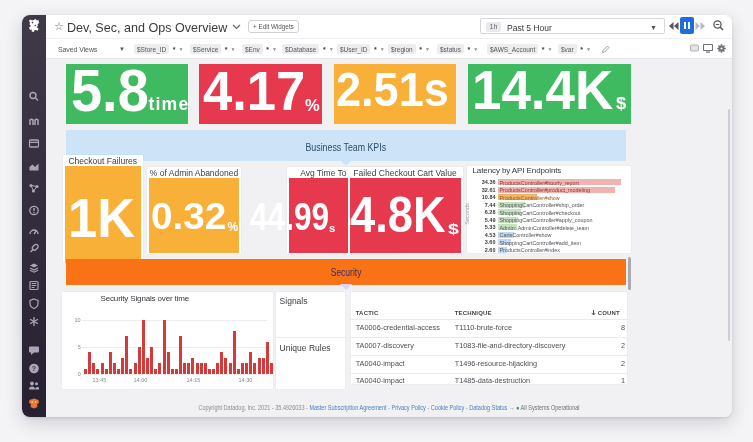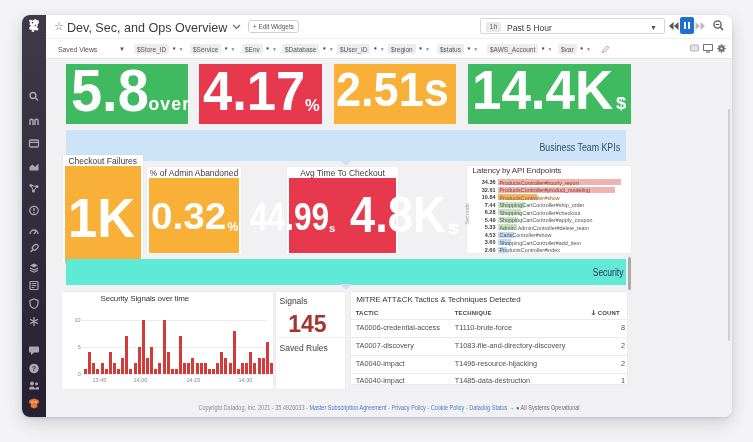--- a/index.html
+++ b/index.html
@@ -32,21 +32,21 @@
   .hdr-ic { position:absolute; top:5px; }
   
   .dash { position:absolute; left:24px; top:44px; right:0; bottom:0; background:#f1f1f4; border-radius:0 0 8px 0; }
   
   .tile { position:absolute; top:5px; height:60px; display:flex; align-items:center; justify-content:center; color:#fff; font-weight:700; }
   .green { background:#40ba60; }
   .red { background:#e6394e; }
   .orange { background:#f9b039; }
   .num { line-height:1; font-weight:700; }
   .unit { font-weight:700; }
-  .banner { position:absolute; left:19.5px; width:560.5px; text-align:right; font-weight:500; }
+  .banner { position:absolute; left:19.5px; width:560.5px; text-align:center; font-weight:500; }
   .banner .notch { position:absolute; left:50%; bottom:-5px; transform:translateX(-50%); width:0; height:0; border-left:6px solid transparent; border-right:6px solid transparent; }
   .card { position:absolute; background:#fff; border-radius:1px; box-shadow:0 0 0 1px rgba(0,0,0,.02); }
   .ktitle { text-align:center; font-size:8.5px; color:#3c3c42; padding-top:1px; font-weight:400; white-space:nowrap; }
   .kblock { position:absolute; left:2px; right:2px; top:11px; bottom:0.5px; display:flex; align-items:center; justify-content:center; color:#fff; }
   
   .lat-title { position:absolute; left:6px; top:0.8px; font-size:8px; color:#37373c; letter-spacing:-0.1px; }
   .lat-sec { position:absolute; left:-11px; top:45.5px; font-size:5.5px; color:#9a9aa0; transform:rotate(-90deg); }
   .lrow { position:absolute; left:0; height:7.6px; width:100%; }
   .lval { position:absolute; right:135.5px; font-size:5.5px; font-weight:700; color:#3a3a3e; top:0.8px; }
   .lbar { position:absolute; left:31.5px; top:0.6px; height:6.4px; }
@@ -233,21 +233,21 @@
         <circle cx="4.5" cy="4.5" r="1.1" fill="#fff"></circle>
       </svg>
   </div>
   <div class="dash" id="dash">
 
     <div class="tile green" style="left:19.5px;width:122px;"></div>
     <div class="tile red" style="left:153px;width:123px;"></div>
     <div class="tile orange" style="left:288px;width:122px;"></div>
     <div class="tile green" style="left:422px;width:163px;"></div>
     <span class="num abs" id="n1" style="left:25.3px;top:3.4px;font-size:59px;color:#fff;transform:scaleX(.948);transform-origin:left top;">5.8</span>
-    <span class="unit abs" id="u1" style="left:102.4px;top:35.1px;font-size:17.6px;color:#fff;letter-spacing:1.2px;">over</span>
+    <span class="unit abs" id="u1" style="left:102.4px;top:35.1px;font-size:17.6px;color:#fff;letter-spacing:1.2px;">time</span>
     <span class="num abs" id="n2" style="left:156.6px;top:3.5px;font-size:55.9px;color:#fff;transform:scaleX(.941);transform-origin:left top;">4.17</span>
     <span class="unit abs" id="u2" style="left:258.9px;top:36.8px;font-size:16.5px;color:#fff;">%</span>
     <span class="num abs" id="n3" style="left:290.4px;top:6.4px;font-size:48.6px;color:#fff;transform:scaleX(.928);transform-origin:left top;">2.51s</span>
     <span class="num abs" id="n4" style="left:426.3px;top:4.2px;font-size:55.5px;color:#fff;transform:scaleX(.953);transform-origin:left top;">14.4K</span>
     <span class="unit abs" id="u4" style="left:570.4px;top:35.6px;font-size:16px;color:#fff;transform:scaleX(1.15);transform-origin:left top;">$</span>
 
     <div class="banner" style="top:71px;height:31px;background:#cde4f8;">
       <span style="display:inline-block;font-size:10px;color:#2e4c68;line-height:35px;transform:scaleX(.88);">Business Team KPIs</span>
       <span class="notch" style="border-top:6px solid #cde4f8;"></span>
     </div>
@@ -255,20 +255,24 @@
     <div class="card" style="left:16.5px;top:96px;width:80.5px;height:108px;">
       <div class="ktitle">Checkout Failures</div>
       <div class="kblock orange"></div>
     </div>
     <div class="card" style="left:100.8px;top:108px;width:94.5px;height:86.5px;">
       <div class="ktitle">% of Admin Abandoned</div>
       <div class="kblock orange"></div>
     </div>
     <div class="card" style="left:213px;top:108px;width:111px;height:86.5px;margin-left:28px;">
       <div class="ktitle">Avg Time To Checkout</div>
+      <div class="kblock red"></div>
+    </div>
+    <div class="card" style="left:301.5px;top:108px;width:115px;height:86.5px;">
+      <div class="ktitle">Failed Checkout Cart Value</div>
       <div class="kblock red"></div>
     </div>
     <span class="num abs" id="m1" style="left:22.2px;top:130.6px;font-size:55.8px;color:#fff;transform:scaleX(.939);transform-origin:left top;">1K</span>
     <span class="num abs" id="m2" style="left:105.3px;top:139.6px;font-size:36.6px;color:#fff;transform:scaleX(1.058);transform-origin:left top;">0.32</span>
     <span class="unit abs" id="v2" style="left:181.6px;top:160.8px;font-size:12px;color:#fff;">%</span>
     <span class="num abs" id="m3" style="left:204.1px;top:139.3px;font-size:38px;color:#fff;transform:scaleX(.832);transform-origin:left top;">44.99</span>
     <span class="unit abs" id="v3" style="left:283px;top:163.1px;font-size:11.5px;color:#fff;">s</span>
     <span class="num abs" id="m4" style="left:304.3px;top:131px;font-size:50.8px;color:#fff;transform:scaleX(.891);transform-origin:left top;">4.8K</span>
     <span class="unit abs" id="v4" style="left:401.5px;top:160.5px;font-size:15.5px;color:#fff;transform:scaleX(1.25);transform-origin:left top;">$</span>
 
@@ -322,21 +326,21 @@
             <span class="llab" style="color:#54545a;">ShoppingCartController#add_item</span>
           </div>
           <div class="lrow" style="top:67.5px;">
             <span class="lval">2.60</span>
             <div class="lbar" style="width:9.3px;background:#c2d8f2;"></div>
             <span class="llab" style="color:#54545a;">ProductsController#index</span>
           </div>
         </div>
     </div>
 
-    <div class="banner" style="top:200px;height:25.5px;background:#5eead4;">
+    <div class="banner" style="top:200px;height:25.5px;background:#f97316;">
       <span style="display:inline-block;font-size:10px;color:#3d2d62;line-height:28px;transform:scaleX(.85);">Security</span>
       <span class="notch" style="border-top:6px solid #ded5f6;"></span>
     </div>
 
     <div class="card" style="left:15.5px;top:233px;width:211.7px;height:97.3px;">
       <div class="chart-title">Security Signals over time</div>
       <div class="gline" style="top:28px;"></div>
       <div class="gline" style="top:55px;"></div>
       <div class="gline" style="top:82px;"></div>
       <span class="axlab" style="right:192.5px;top:25px;">10</span>
@@ -391,27 +395,25 @@
           <div class="bar" style="left:185.9px;height:10.8px;"></div>
         </div>
       <span class="axlab" style="left:31px;top:85px;">13:45</span>
       <span class="axlab" style="left:72px;top:85px;">14:00</span>
       <span class="axlab" style="left:125px;top:85px;">14:15</span>
       <span class="axlab" style="left:177px;top:85px;">14:30</span>
     </div>
 
     <div class="card" style="left:229.6px;top:233px;width:69.5px;height:97.3px;">
       <div class="sigttl" style="position:absolute;left:4px;top:4px;">Signals</div>
-      <div class="signum" style="position:absolute;left:-3px;width:100%;top:19px;">145</div>
       <div style="position:absolute;left:0;right:0;top:45px;height:1px;background:#ececee;"></div>
-      <div class="sigttl" style="position:absolute;left:4px;top:50.5px;">Saved Rules</div>
+      <div class="sigttl" style="position:absolute;left:4px;top:50.5px;">Unique Rules</div>
     </div>
 
     <div class="card" style="left:304.7px;top:233px;width:276.3px;height:92px;">
-      <div style="position:absolute;left:5.5px;top:2.5px;font-size:8px;letter-spacing:-0.1px;color:#37373c;">MITRE ATT&amp;CK Tactics &amp; Techniques Detected</div>
       <div style="position:absolute;left:5px;right:5px;top:17.5px;font-size:6px;font-weight:700;color:#44444a;letter-spacing:.2px;">
         <span>TACTIC</span>
         <span style="position:absolute;left:99px;">TECHNIQUE</span>
         <span style="position:absolute;right:2px;">COUNT</span><svg style="position:absolute;right:26px;top:0.5px;" width="5" height="6" viewBox="0 0 5 6">
             <path d="M2.5 0 V4.5 M0.8 3 L2.5 5 L4.2 3" stroke="#44444a" stroke-width="0.9" fill="none"></path>
           </svg>
       </div>
       <div style="position:absolute;left:0;right:0;top:27px;height:1px;background:#eaeaec;"></div>
       <div class="mrow" style="top:29px;">
           <span class="c1">TA0006-credential-access</span>

